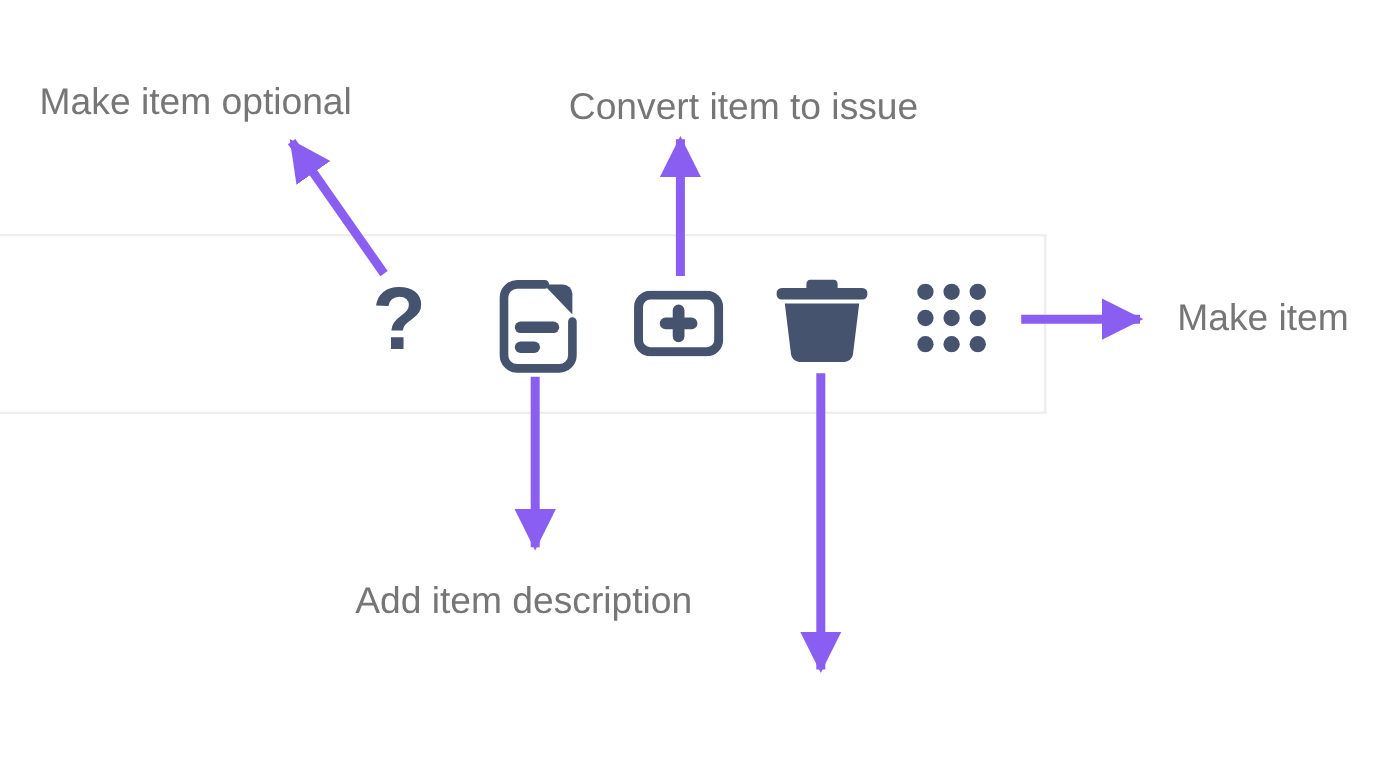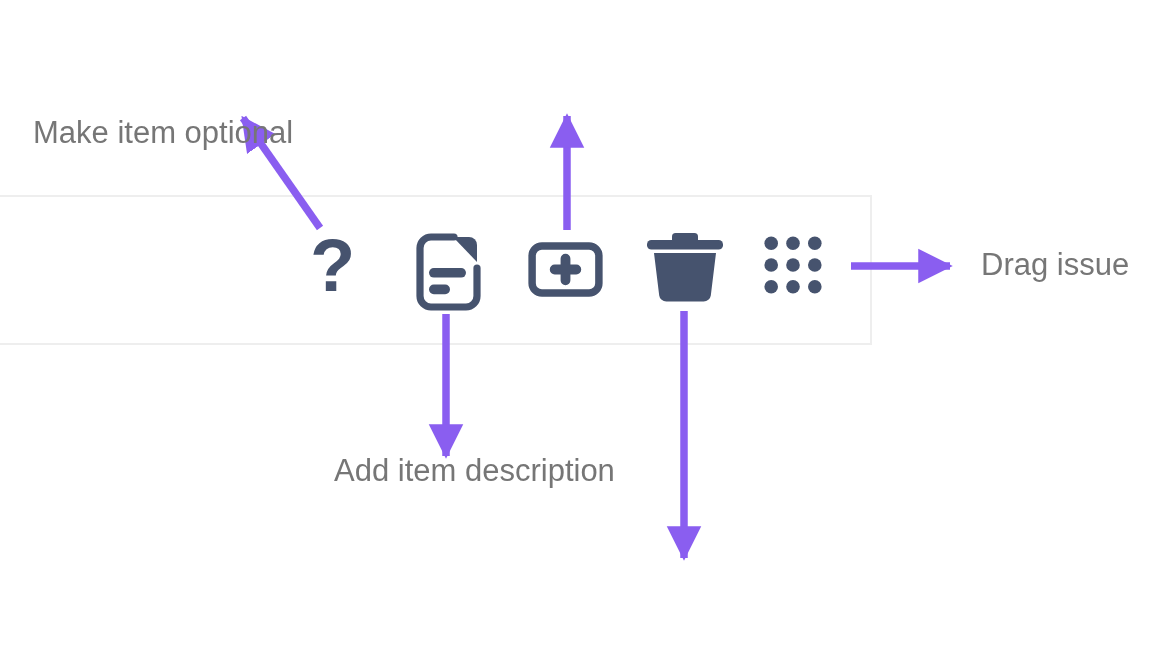--- a/index.html
+++ b/index.html
@@ -61,23 +61,23 @@
   }
 
   
   .ann-label {
     position: absolute;
     font-size: 31px;
     line-height: 37px;
     color: #767676;
     white-space: nowrap;
   }
-  .lbl-make-optional   { left: 33px;  top: 66px; margin-top: 48px;  }
+  .lbl-make-optional   { left: 33px;  top: 66px;  }
   .lbl-convert-issue   { left: 474px; top: 70px;  }
-  .lbl-add-description { left: 296px; top: 452px; margin-left: 38px; }
+  .lbl-add-description { left: 296px; top: 482px; }
   .lbl-delete-item     { left: 594px; top: 566px; }
   .lbl-drag-item       { left: 981px; top: 246px; }
 </style>
 </head>
 <body>
 
 <div class="canvas">
 
   <div class="toolbar-row">
 
@@ -136,19 +136,20 @@
       <line x1="320" y1="228" x2="243" y2="118" marker-end="url(#ah)"></line>
       <line x1="567" y1="230" x2="567" y2="116" marker-end="url(#ah)"></line>
       <line x1="446" y1="314" x2="446" y2="456" marker-end="url(#ah)"></line>
       <line x1="684" y1="311" x2="684" y2="558" marker-end="url(#ah)"></line>
       <line x1="851" y1="266" x2="950" y2="266" marker-end="url(#ah)"></line>
     </g>
   </svg>
 
   <div class="ann-label lbl-make-optional">Make item optional</div>
 
+  <div class="ann-label lbl-convert-issue">Convert item to issue</div>
 
   <div class="ann-label lbl-add-description">Add item description</div>
 
 
-  <div class="ann-label lbl-drag-item">Drag issue</div>
+  <div class="ann-label lbl-drag-item">Make item</div>
 
 </div>
 
 </body></html>

